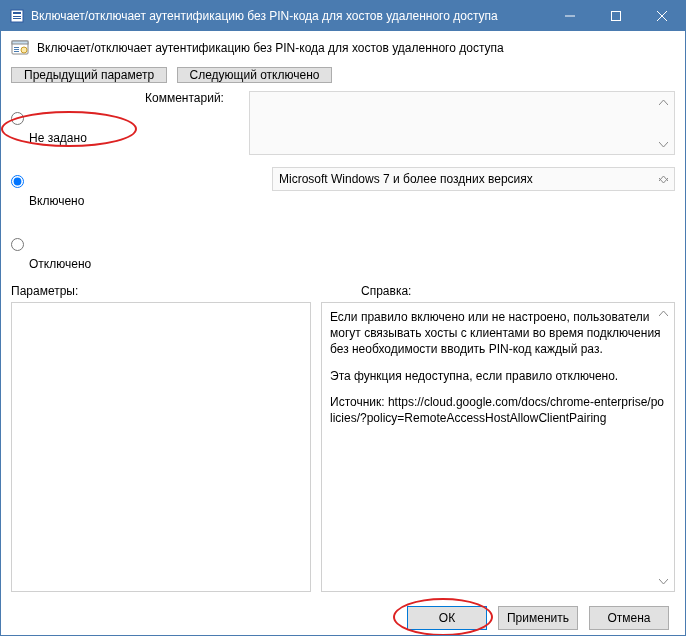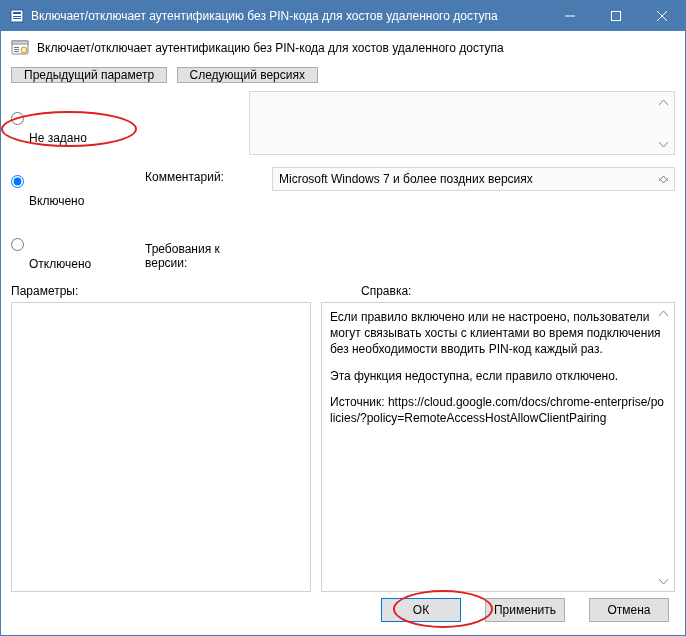--- a/index.html
+++ b/index.html
@@ -85,21 +85,21 @@
   .sunken .inner-text { padding: 4px 6px; color: #000; }
   .scroll-arrow {
     position: absolute; right: 2px;
     width: 17px; height: 17px;
     display: flex; align-items: center; justify-content: center;
     color: #777;
   }
   .scroll-arrow.up { top: 2px; }
   .scroll-arrow.down { bottom: 2px; }
 
-  .label-col { display: flex; flex-direction: column; gap: 58px; padding-top: 0px; justify-content: flex-end; }
+  .label-col { display: flex; flex-direction: row; gap: 58px; padding-top: 0px; }
 
   .section-labels {
     display: flex; margin-top: 14px;
   }
   .section-labels .left { width: 350px; }
 
   .panes {
     display: flex; gap: 10px; margin-top: 4px;
   }
   .pane {
@@ -108,22 +108,22 @@
     height: 290px;
     padding: 6px 8px;
     overflow: hidden;
     position: relative;
   }
   .pane.left { width: 300px; }
   .pane.right { flex: 1; }
   .pane.right .help-text { line-height: 1.35; }
 
   .footer {
-    display: flex; justify-content: flex-end; gap: 18px;
-    margin-top: 6px;
+    display: flex; justify-content: flex-end; gap: 5px;
+    margin-top: 14px;
     position: relative;
   }
   .footer .btn { width: 80px; padding: 4px 0; text-align: center; }
 
   .ok-ellipse {
     position: absolute;
     border: 2px solid #d22;
     border-radius: 50%;
     pointer-events: none;
   }
@@ -172,21 +172,21 @@
           <rect x="3" y="10" width="5" height="1" fill="#4a7bb0"></rect>
           <rect x="3" y="12" width="5" height="1" fill="#4a7bb0"></rect>
           <circle cx="13" cy="11" r="3" fill="#fde9a9" stroke="#c79b2a"></circle>
         </svg>
     </span>
     <span class="policy-title">Включает/отключает аутентификацию без PIN-кода для хостов удаленного доступа</span>
   </div>
 
   <div class="nav-row">
     <button class="btn">Предыдущий параметр</button>
-    <button class="btn">Следующий версиях</button>
+    <button class="btn">Следующий отключено</button>
   </div>
 
   <div class="midrow">
     <div class="left-col" style="position:relative;">
       <div class="radio-group">
         <label class="radio-item">
           <input type="radio" name="state" style="">
           <span>Не задано</span>
         </label>
         <label class="radio-item">

